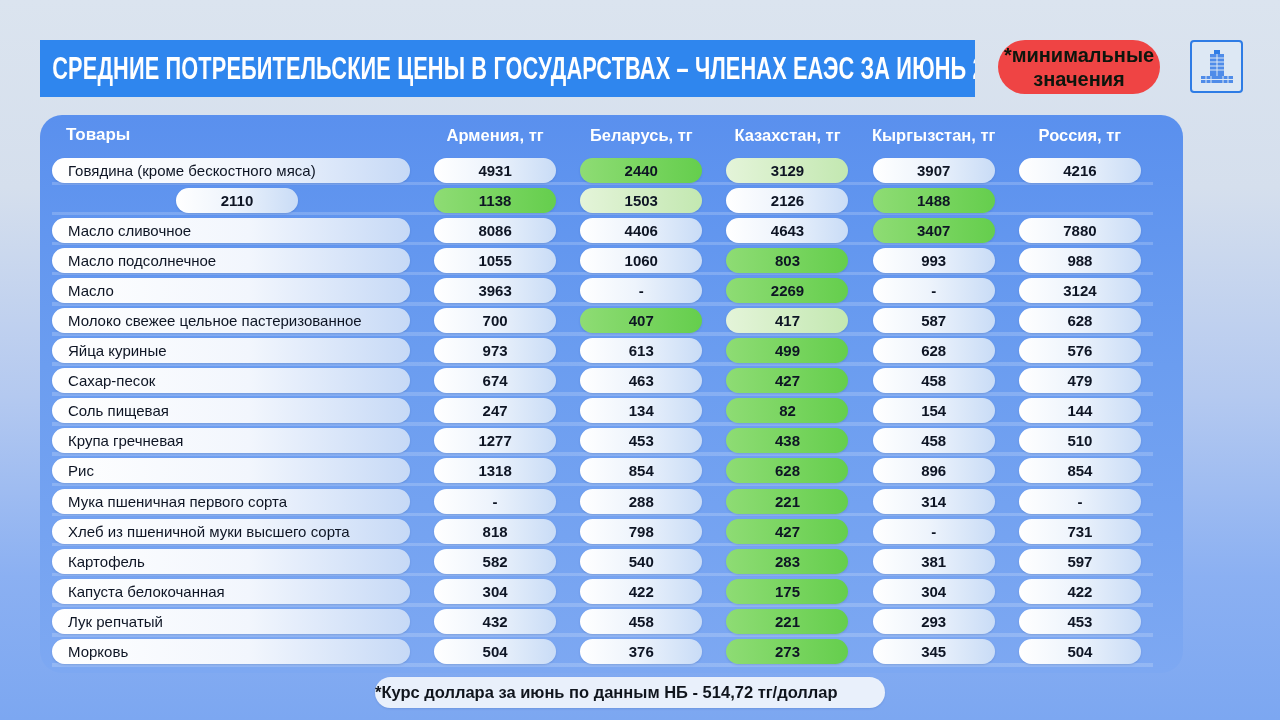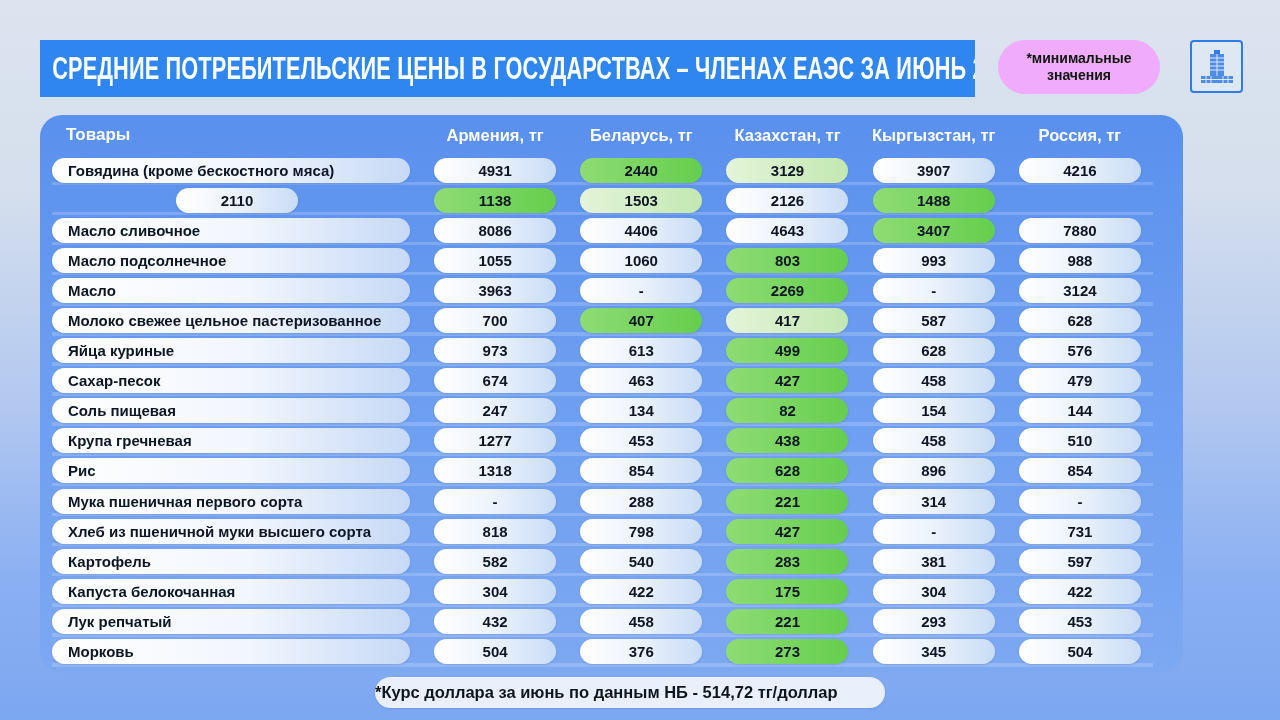--- a/index.html
+++ b/index.html
@@ -13,23 +13,23 @@
     position:absolute;left:40px;top:40px;width:935px;height:57px;
     background:#2f86ee;display:flex;align-items:center;overflow:hidden;
   }
   .title-bar span{
     color:#ffffff;font-weight:700;font-size:32px;white-space:nowrap;
     padding-left:18px;transform:scaleX(0.68);transform-origin:left center;
     letter-spacing:0.2px;
   }
   .badge{
     position:absolute;left:998px;top:40px;width:162px;height:54px;
-    background:#f0abfc;border-radius:28px;
+    background:#ef4444;border-radius:28px;
     display:flex;align-items:center;justify-content:center;text-align:center;
-    font-weight:700;font-size:14px;line-height:1.2;color:#0d160d;padding:0 10px;box-sizing:border-box;
+    font-weight:700;font-size:20px;line-height:1.2;color:#0d160d;padding:0 10px;box-sizing:border-box;
   }
   .logo{
     position:absolute;left:1190px;top:40px;width:53px;height:53px;box-sizing:border-box;
     border:2.5px solid #2e7ce5;border-radius:4px;background:#dde8f4;
     display:flex;align-items:center;justify-content:center;
   }
   
   .panel{
     position:absolute;left:40px;top:115px;width:1143px;height:558px;
     border-radius:22px;box-sizing:border-box;
@@ -48,21 +48,21 @@
       rgba(255,255,255,0.18) 26.5px, rgba(255,255,255,0.18) 30.1px);
   }
   .row{display:grid;grid-template-columns:370px repeat(5,1fr);align-items:center;height:30.1px;}
   .cell{display:flex;justify-content:center;}
   .pill{
     height:25px;border-radius:13px;display:flex;align-items:center;justify-content:center;
     font-size:15px;color:#0e1524;box-sizing:border-box;
     background:linear-gradient(90deg,#ffffff 0%,#eef4fc 45%,#c9dcf6 100%);
     box-shadow:0 1px 2px rgba(25,60,130,0.18);
   }
-  .pill.name{justify-content:flex-start;padding:0 16px;margin-right:12px;font-weight:700;
+  .pill.name{justify-content:flex-start;padding:0 16px;margin-right:12px;font-weight:400;
     background:linear-gradient(90deg,#ffffff 0%,#f2f6fd 55%,#c6d9f6 100%);}
   .pill.val{width:122px;font-weight:700;}
   .pill.g{background:linear-gradient(90deg,#8edc74 0%,#65ce4d 100%);}
   .pill.lg{background:linear-gradient(90deg,#e4f4d9 0%,#c3e8b1 100%);}
   
   .footer-pill{
     position:absolute;left:375px;top:677px;width:510px;height:31px;border-radius:16px;
     background:#e9f0fb;display:flex;align-items:center;justify-content:flex-start;
     font-weight:700;font-size:16.5px;color:#10151d;
     box-shadow:0 1px 2px rgba(25,60,130,0.15);

